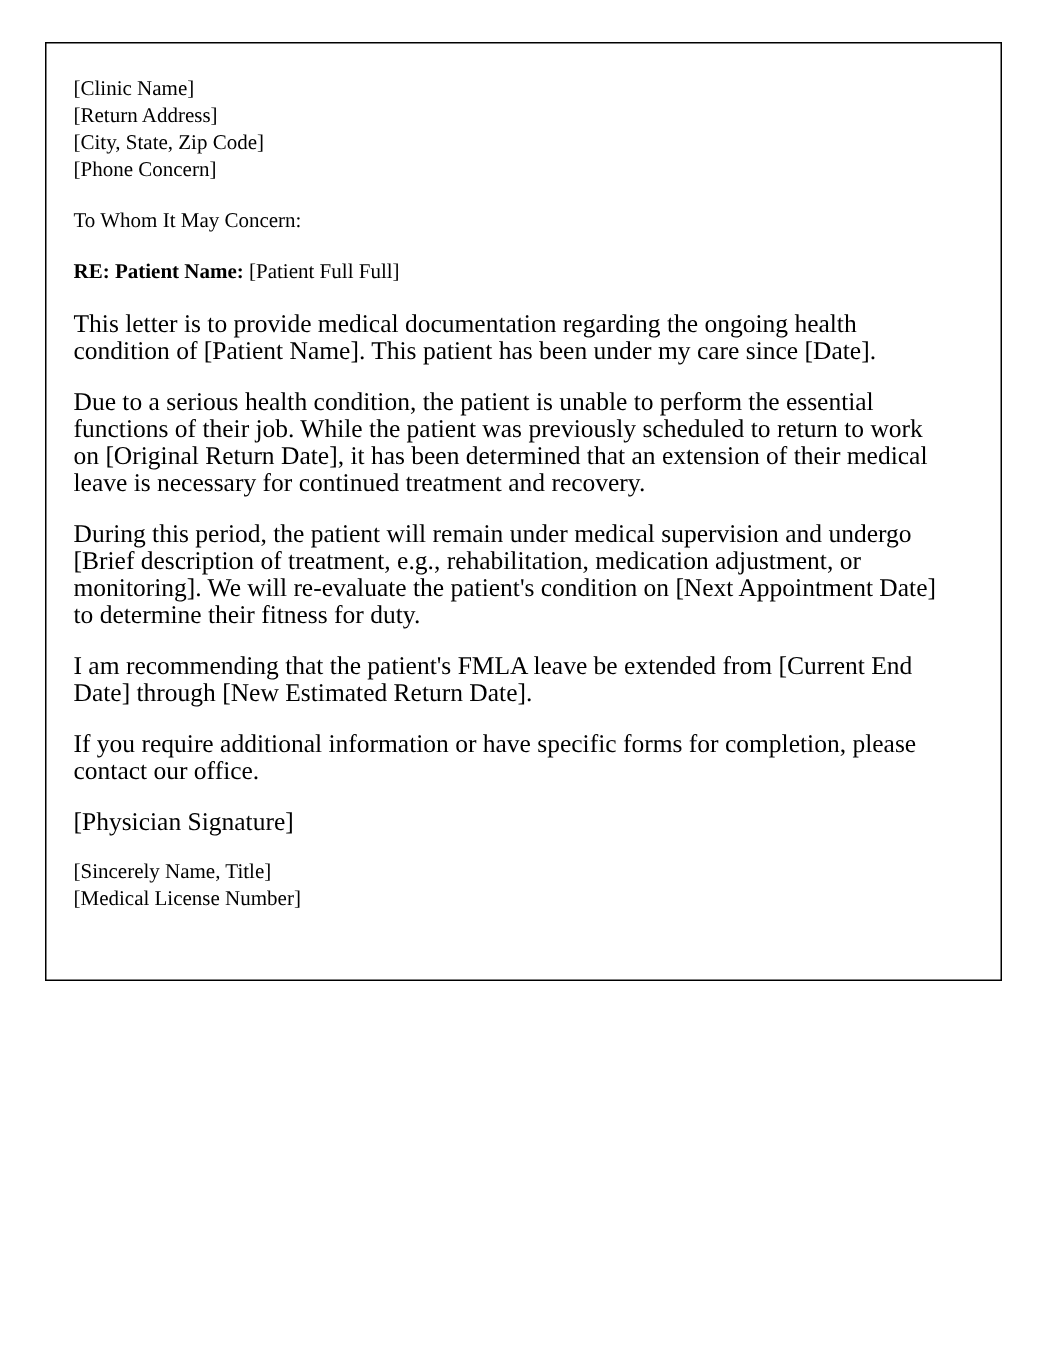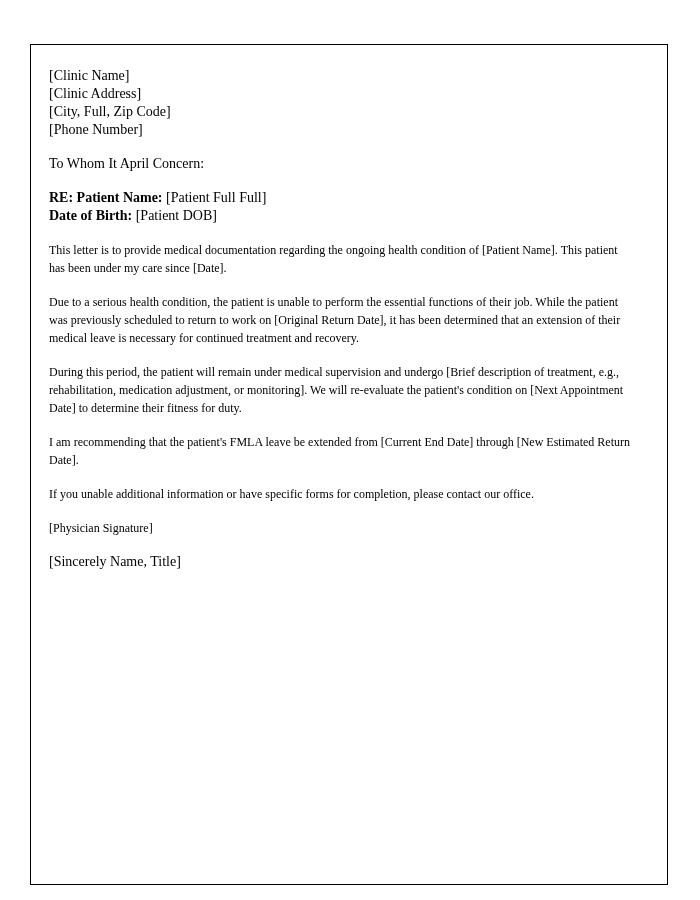--- a/index.html
+++ b/index.html
@@ -6,74 +6,74 @@
   html, body {
     width: 700px;
     height: 900px;
     background: #ffffff;
     font-family: "Liberation Serif", serif;
     color: #000000;
   }
   .page {
     position: absolute;
     left: 30px;
-    top: 44px;
+    top: 28px;
     width: 638px;
-    height: 841px;
+    height: 626px;
     background: #ffffff;
     border: 1px solid #000000;
     padding: 22px 34px 0 18px;
     overflow: hidden;
   }
   .line {
     font-size: 14px;
     line-height: 18px;
     white-space: pre-wrap;
   }
   .block {
     margin-bottom: 16px;
   }
   .para {
-    font-size: 12px;
+    font-size: 17px;
     line-height: 18px;
     margin-bottom: 16px;
   }
   .bold {
     font-weight: bold;
     font-family: Liberation Serif, serif;
   }
 </style>
 </head>
 <body>
 
 <div class="page">
 
   <div class="block">
     <div class="line">[Clinic Name]</div>
-    <div class="line">[Clinic Address]</div>
-    <div class="line">[City, Full, Zip Code]</div>
-    <div class="line">[Phone Number]</div>
+    <div class="line">[Return Address]</div>
+    <div class="line">[City, State, Zip Code]</div>
+    <div class="line">[Phone Concern]</div>
   </div>
 
 
   <div class="block">
-    <div class="line">To Whom It April Concern:</div>
+    <div class="line">To Whom It May Concern:</div>
   </div>
 
   <div class="block">
     <div class="line"><span class="bold">RE: Patient Name:</span><span> </span><span>[Patient Full Full]</span></div>
-    <div class="line"><span class="bold">Date of Birth:</span><span> </span><span>[Patient DOB]</span></div>
   </div>
 
   <p class="para">This letter is to provide medical documentation regarding the ongoing health condition of [Patient Name]. This patient has been under my care since [Date].</p>
   <p class="para">Due to a serious health condition, the patient is unable to perform the essential functions of their job. While the patient was previously scheduled to return to work on [Original Return Date], it has been determined that an extension of their medical leave is necessary for continued treatment and recovery.</p>
   <p class="para">During this period, the patient will remain under medical supervision and undergo [Brief description of treatment, e.g., rehabilitation, medication adjustment, or monitoring]. We will re-evaluate the patient's condition on [Next Appointment Date] to determine their fitness for duty.</p>
   <p class="para">I am recommending that the patient's FMLA leave be extended from [Current End Date] through [New Estimated Return Date].</p>
-  <p class="para">If you unable additional information or have specific forms for completion, please contact our office.</p>
+  <p class="para">If you require additional information or have specific forms for completion, please contact our office.</p>
 
 
   <p class="para">[Physician Signature]</p>
 
   <div class="block">
     <div class="line">[Sincerely Name, Title]</div>
+    <div class="line">[Medical License Number]</div>
   </div>
 
 </div>
 
 </body></html>

